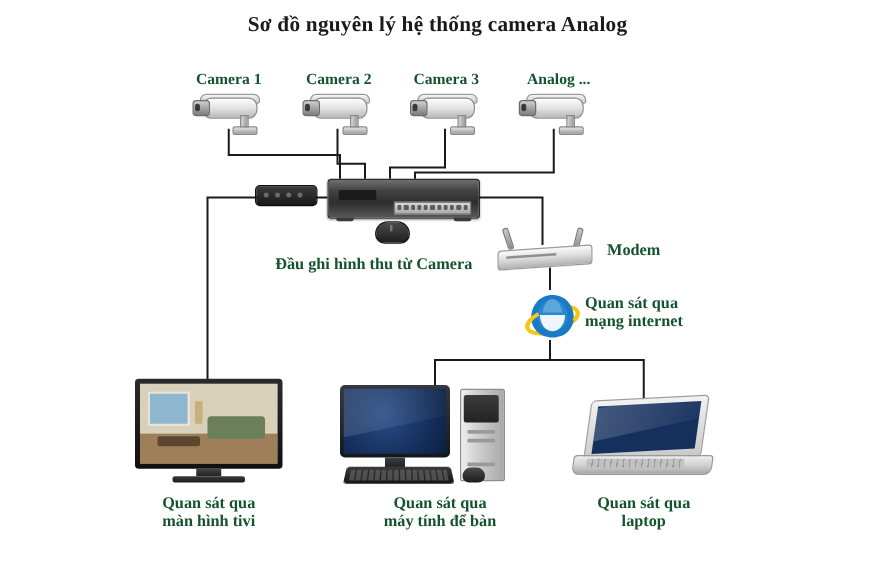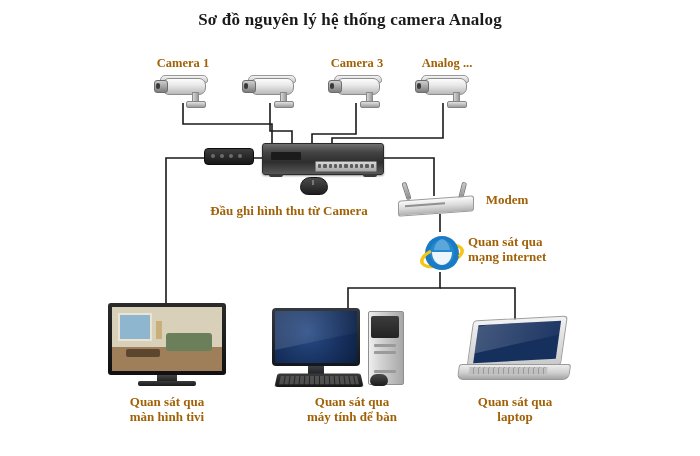--- a/index.html
+++ b/index.html
@@ -25,21 +25,21 @@
     font-family: "Liberation Serif", serif;
     font-size: 17px;
     font-weight: bold;
     color: #1a1a1a;
     letter-spacing: 0.2px;
   }
   .lbl {
     position: absolute;
     font-family: "Liberation Serif", serif;
     font-weight: bold;
-    color: #a16207;
+    color: #14532d;
     font-size: 13px;
     line-height: 15px;
     text-align: center;
     white-space: pre-line;
   }
   .cam-label { font-size: 12.5px; }
   svg.wires {
     position: absolute;
     left: 0; top: 0;
     width: 700px; height: 456px;
@@ -396,20 +396,21 @@
 
   <div class="lbl cam-label" style="left:140px; top:56px; width:86px;">Camera 1</div>
   <div class="camera" style="left:148px; top:72px;">
     <div class="cam-sun"></div>
     <div class="cam-body"></div>
     <div class="cam-lens"></div>
     <div class="cam-mount"></div>
     <div class="cam-base"></div>
   </div>
 
+  <div class="lbl cam-label" style="left:228px; top:56px; width:86px;">Camera 2</div>
   <div class="camera" style="left:236px; top:72px;">
     <div class="cam-sun"></div>
     <div class="cam-body"></div>
     <div class="cam-lens"></div>
     <div class="cam-mount"></div>
     <div class="cam-base"></div>
   </div>
 
   <div class="lbl cam-label" style="left:314px; top:56px; width:86px;">Camera 3</div>
   <div class="camera" style="left:322px; top:72px;">
@@ -451,21 +452,21 @@
           <i></i>
           <i></i>
           <i></i>
       </div>
     </div>
     <div class="dvr-foot" style="left:6px;"></div>
     <div class="dvr-foot" style="left:100px;"></div>
   </div>
   <div class="mouse"></div>
 
-  <div class="lbl" style="left:193px; top:203px; width:192px;">Đầu ghi hình thu từ Camera</div>
+  <div class="lbl" style="left:203px; top:203px; width:192px;">Đầu ghi hình thu từ Camera</div>
 
   <div class="modem">
     <div class="antenna" style="left:6px; top:-10px; transform:rotate(-18deg);"></div>
     <div class="antenna" style="left:62px; top:-10px; transform:rotate(14deg);"></div>
     <div class="modem-body"></div>
   </div>
   <div class="lbl" style="left:472px; top:192px; width:70px; text-align:center;">Modem</div>
 
   <div class="ie">
     <svg viewBox="0 0 44 42" width="44" height="42">

